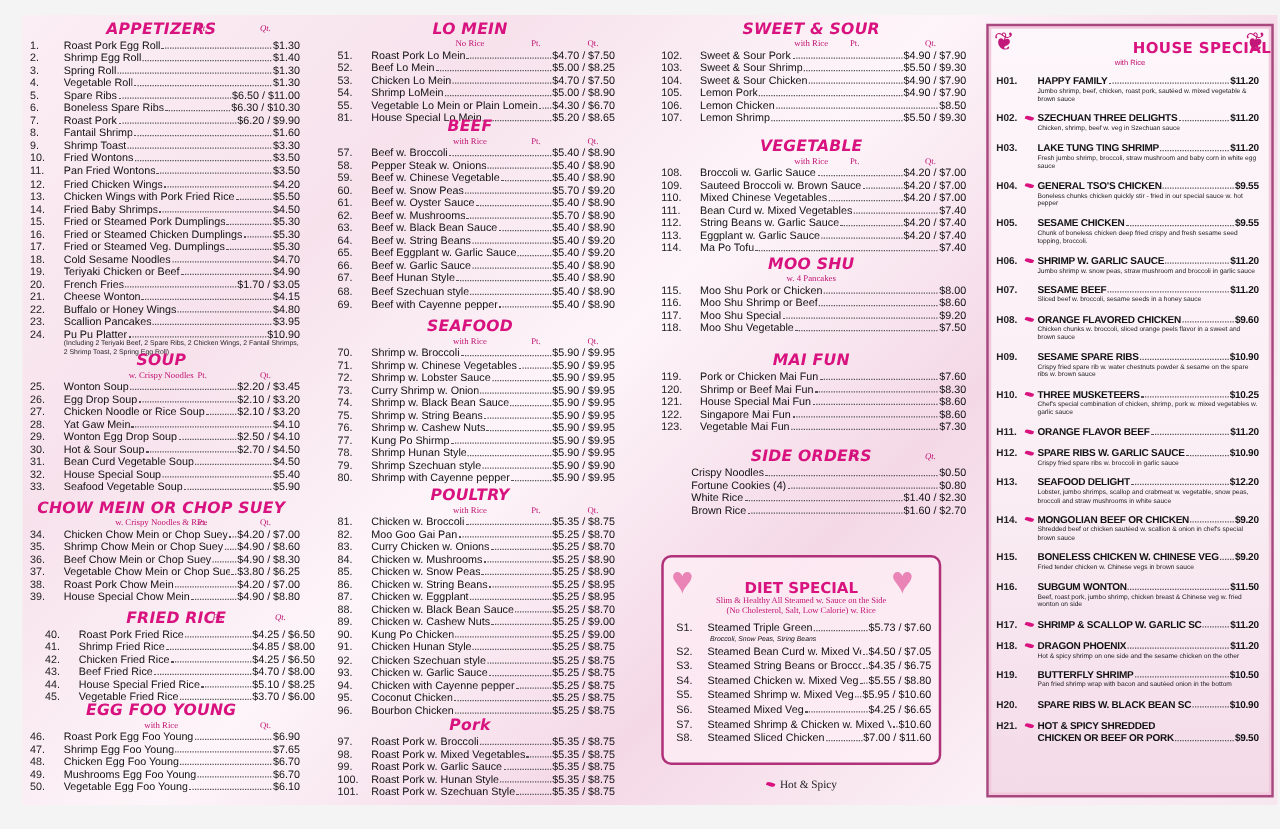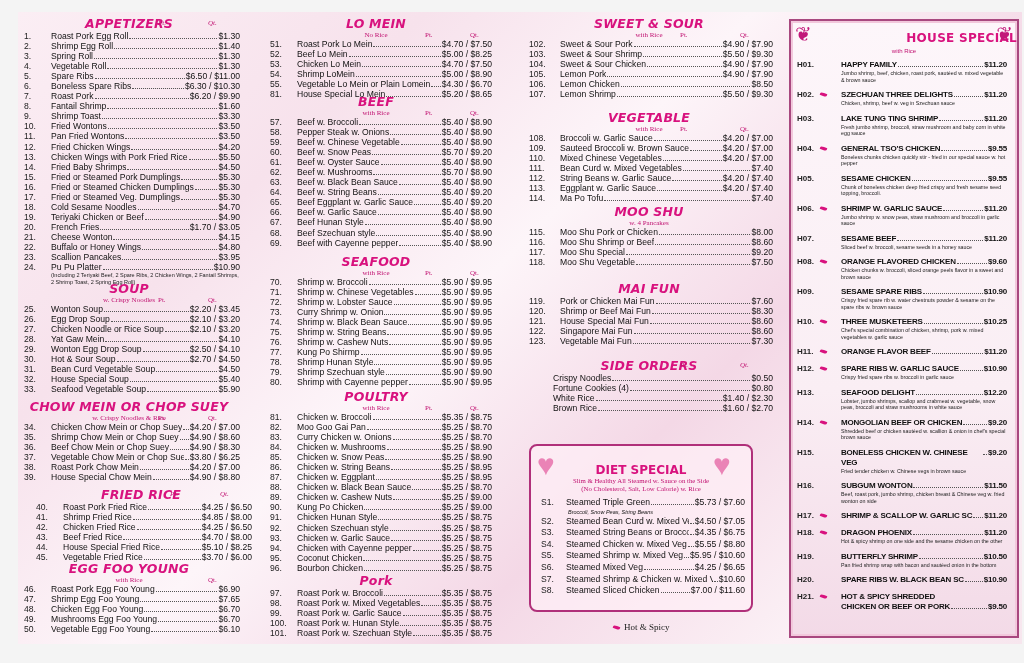--- a/index.html
+++ b/index.html
@@ -61,21 +61,21 @@
   .legend { position: absolute; top: 610px; left: 88px; font-family: "Liberation Serif", serif; font-size: 9px; color: #222; }
   .legend .hot-ic { display: inline-block; width: 7px; height: 3px; background: #d8127e; border-radius: 50% 0 50% 0; transform: rotate(20deg); margin-right: 4px; vertical-align: middle; }
 
   .hs-box {
     position: absolute; top: 7px; left: 0; width: 230px; height: 619px;
     border: 2px solid #a8487f; box-shadow: inset 0 0 0 2px #f2c8dc;
     background: linear-gradient(180deg, #fdf6fa 0%, #faeef4 60%, #f3dae7 100%);
   }
   .hs-title { text-align: right; font-family: "DejaVu Sans", sans-serif; font-weight: bold; color: #d8127e; font-size: 12px; margin-top: 10px; letter-spacing: 0.3px; }
   .hs-sub { text-align: center; font-size: 6px; color: #c01070; margin-top: 3px; margin-bottom: 6px; }
-  .hs-item { position: relative; padding-left: 50px; padding-right: 10px; margin-bottom: 7px; }
+  .hs-item { position: relative; padding-left: 39px; padding-right: 10px; margin-bottom: 7px; }
   .hs-code { position: absolute; left: 6px; top: 0; font-size: 8px; font-weight: bold; color: #222; }
   .hs-code .hot { left: 23px; top: 3px; }
   .hs-line { display: flex; align-items: baseline; font-family: "Liberation Sans", sans-serif; font-size: 8px; font-weight: bold; line-height: 10px; letter-spacing: -0.2px; }
   .hs-line .dots { margin-bottom: 2px; }
   .hs-desc { font-size: 5.3px; line-height: 6.5px; color: #222; }
   .corner { position: absolute; top: 3px; color: #c2187a; font-size: 20px; line-height: 20px; }
   .corner.l { left: 4px; } .corner.r { right: 4px; }
 </style>
 </head>
 <body>

